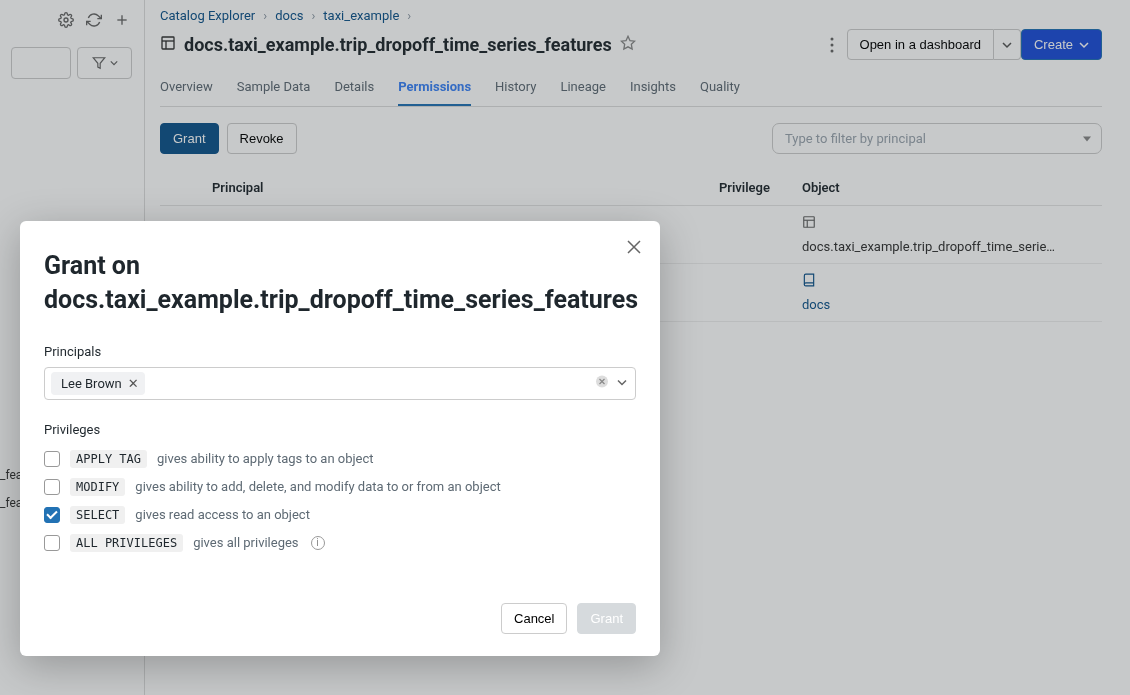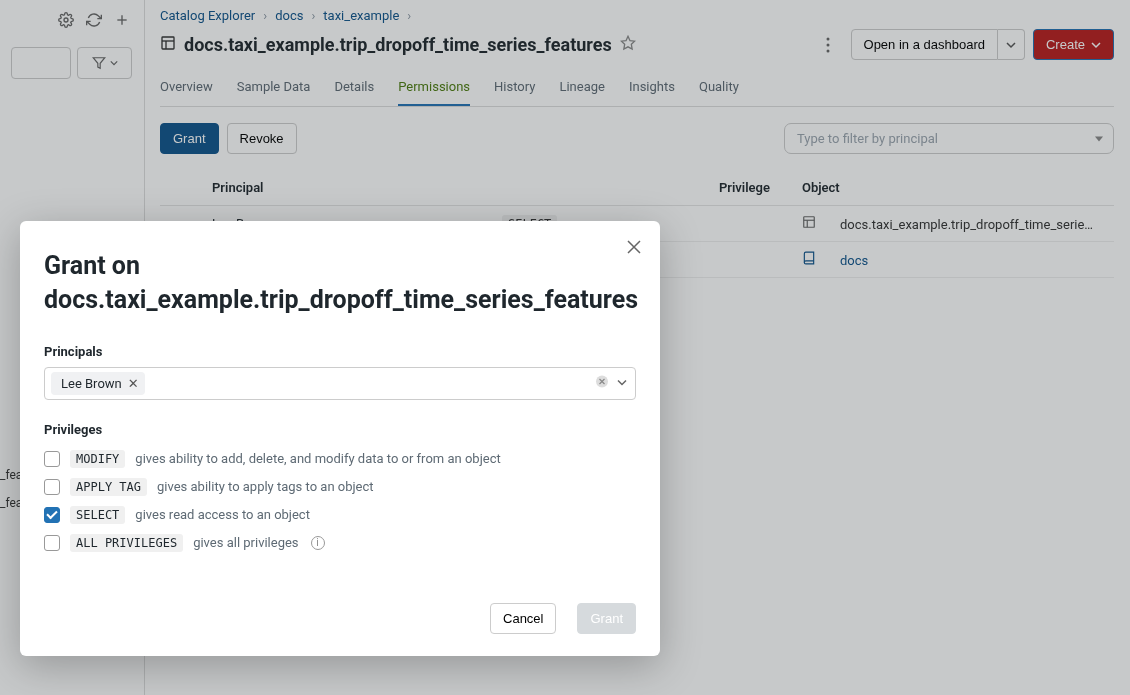--- a/index.html
+++ b/index.html
@@ -56,59 +56,59 @@
       position: absolute;
       left: 0;
       font-size: 12px;
       color: #333;
       white-space: nowrap;
     }
     
     .main {
       position: absolute;
       left: 160px;
-      right: 16px;
+      right: 28px;
       top: 8px;
     }
     .breadcrumb {
       display: flex;
       align-items: center;
       gap: 8px;
       font-size: 13px;
       color: #5e6a74;
       margin-bottom: 6px;
     }
     .breadcrumb .bc-link { color: #0e538b; text-decoration: none; cursor: pointer; }
     .breadcrumb .sep { color: #8b97a3; }
     .title-row {
       display: flex;
       align-items: center;
       gap: 8px;
       margin-bottom: 10px;
     }
     .title-row h1 { font-size: 18px; font-weight: 700; }
-    .title-row .actions { margin-left: auto; display: flex; gap: 8px; align-items: center; }
+    .title-row .actions { margin-left: auto; display: flex; gap: 0; align-items: center; }
     .btn {
       border: 1px solid #ccc;
       background: #fff;
       border-radius: 4px;
       padding: 7px 12px;
       font-size: 13px;
       cursor: pointer;
       display: inline-flex;
       align-items: center;
       gap: 6px;
     }
     .btn-primary {
       background: #0e538b;
       color: #fff;
       border-color: #0e538b;
     }
     .btn-create {
-      background: #b91c1c;
+      background: #1d4ed8;
       border-color: #2272b4;
       color: #fff;
     }
     .open-dash-group { display: flex; }
     .open-dash-group .btn { border-radius: 4px 0 0 4px; }
     .open-dash-group .btn.chev { border-radius: 0 4px 4px 0; border-left: none; padding: 7px 8px; }
     .kebab { width: 30px; height: 30px; display: flex; align-items: center; justify-content: center; cursor: pointer; }
     
     .tabs {
       display: flex;
@@ -117,21 +117,21 @@
       margin-bottom: 16px;
       margin-top: 13px;
     }
     .tab {
       padding: 6px 0 10px 0;
       color: #5e6a74;
       cursor: pointer;
       font-size: 13px;
       border-bottom: 2px solid transparent;
     }
-    .tab.active { color: #4d7c0f; font-weight: 400; border-bottom-color: #2272b4; }
+    .tab.active { color: #3b82f6; font-weight: 700; border-bottom-color: #2272b4; }
     
     .perm-toolbar {
       display: flex;
       align-items: center;
       gap: 8px;
       margin-bottom: 16px;
     }
     .filter-principal {
       margin-left: auto;
       border: 1px solid #ccc;
@@ -166,21 +166,21 @@
       vertical-align: middle;
     }
     .priv-badge {
       background: #f0f0f0;
       padding: 2px 6px;
       border-radius: 3px;
       font-size: 12px;
       font-family: ui-monospace, Menlo, monospace;
       color: #333;
     }
-    .obj-cell { display: flex; align-items: flex-end; gap: 24px; }
+    .obj-cell { display: flex; align-items: flex-start; gap: 7px; flex-direction: column; }
     .obj-link { color: #0e538b; }
     .obj-text { color: #333; }
     
     .overlay {
       position: absolute;
       inset: 0;
       background: rgba(33,40,45,0.25);
     }
     
     .modal {
@@ -195,21 +195,21 @@
     }
     .modal-close {
       position: absolute;
       right: 14px; top: 14px;
       width: 24px; height: 24px;
       display: flex; align-items: center; justify-content: center;
       cursor: pointer;
       color: #666;
     }
     .modal h2 { font-size: 25px; font-weight: 700; line-height: 1.35; margin-bottom: 27px;}
-    .modal-label { font-size: 13px; font-weight: 700; margin-bottom: 8px; }
+    .modal-label { font-size: 13px; font-weight: 400; margin-bottom: 8px; }
     .principal-input {
       border: 1px solid #ccc;
       border-radius: 4px;
       padding: 4px 30px 4px 6px;
       display: flex;
       align-items: center;
       gap: 6px;
       position: relative;
       margin-bottom: 22px;
     }
@@ -272,21 +272,21 @@
       border-radius: 50%;
       display: inline-flex;
       align-items: center; justify-content: center;
       font-size: 10px;
       color: #888;
       margin-left: 2px;
     }
     .modal-footer {
       display: flex;
       justify-content: flex-end;
-      gap: 21px;
+      gap: 10px;
       margin-top: 46px;
       align-items: center;
     }
     .btn-disabled {
       background: #d6dadd;
       color: #fff;
       border-color: #d6dadd;
       cursor: not-allowed;
     }
     
@@ -473,27 +473,27 @@
       <svg width="10" height="10" viewBox="0 0 10 10">
           <path d="M1 3 L5 7 L9 3" stroke="#666" fill="none" stroke-width="1.5"></path>
         </svg>
     </span>
   </div>
 
   <div class="modal-label">Privileges</div>
   <div id="priv-list">
       <div class="priv-row">
         <span class="cb"></span>
-        <span class="priv-name">MODIFY</span>
-        <span class="priv-desc">gives ability to add, delete, and modify data to or from an object</span>
+        <span class="priv-name">APPLY TAG</span>
+        <span class="priv-desc">gives ability to apply tags to an object</span>
       </div>
       <div class="priv-row">
         <span class="cb"></span>
-        <span class="priv-name">APPLY TAG</span>
-        <span class="priv-desc">gives ability to apply tags to an object</span>
+        <span class="priv-name">MODIFY</span>
+        <span class="priv-desc">gives ability to add, delete, and modify data to or from an object</span>
       </div>
       <div class="priv-row">
         <span class="cb checked"></span>
         <span class="priv-name">SELECT</span>
         <span class="priv-desc">gives read access to an object</span>
       </div>
       <div class="priv-row">
         <span class="cb"></span>
         <span class="priv-name">ALL PRIVILEGES</span>
         <span class="priv-desc">gives all privileges</span>

